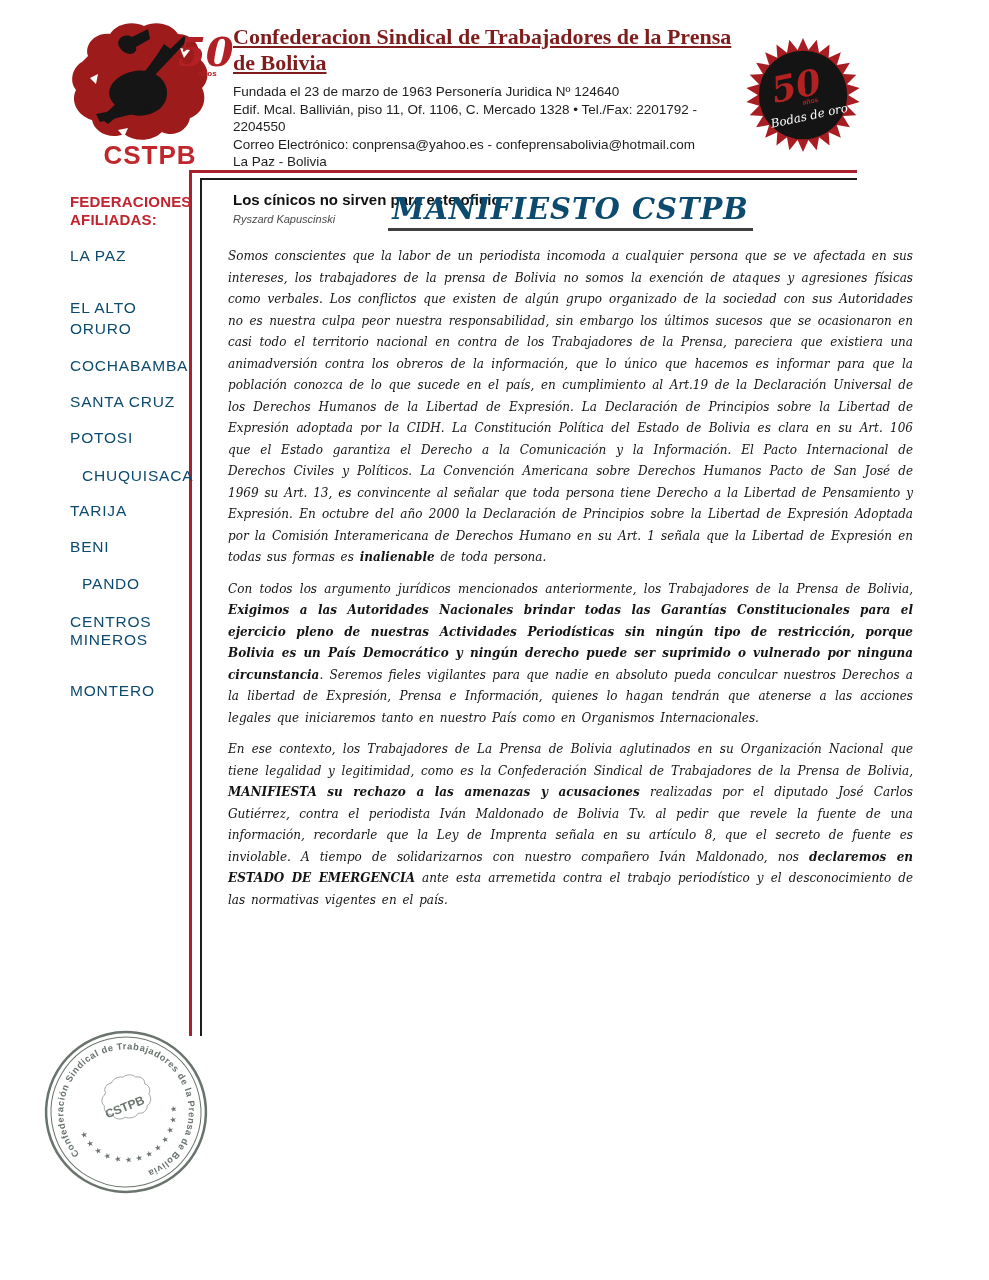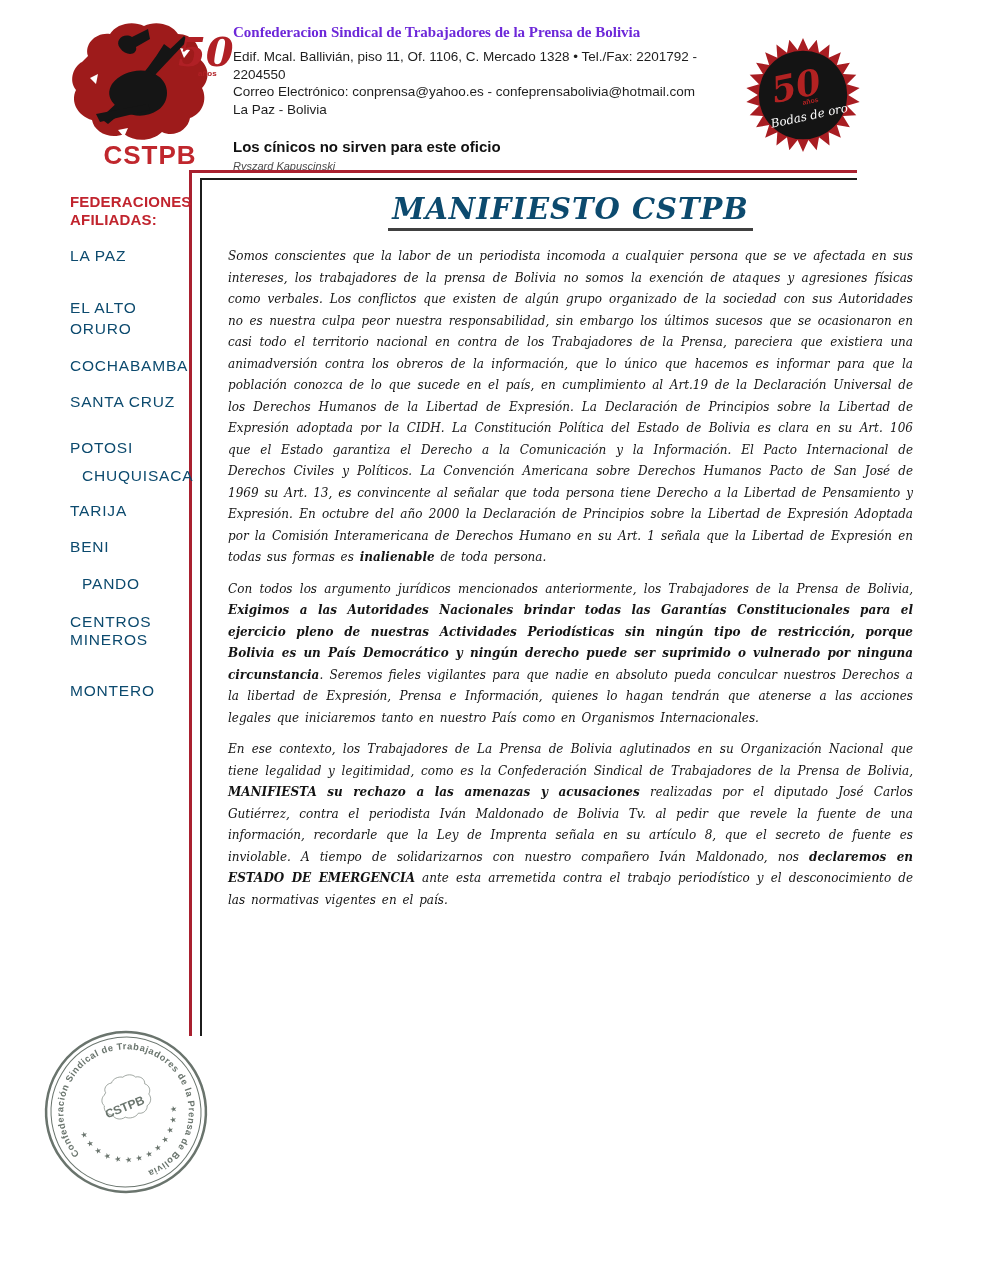--- a/index.html
+++ b/index.html
@@ -6,22 +6,22 @@
   .page{position:relative;width:955px;height:1280px;background:#ffffff;overflow:hidden;
         font-family:"Liberation Sans", sans-serif;}
 
   
   .logo-block{position:absolute;left:60px;top:12px;width:180px;height:158px;}
   .logo-svg{position:absolute;left:0;top:6px;}
   .logo-acronym{position:absolute;left:0;top:128px;width:180px;text-align:center;
         color:#c0272d;font-weight:bold;font-size:26px;letter-spacing:1px;
         font-family:"Liberation Sans", sans-serif;}
   .header-info{position:absolute;left:233px;top:24px;width:520px;}
-  .org-name{color:#6d28d9;font-family:"Liberation Serif", serif;font-weight:bold;
-        font-size:15px;margin:0 0 7px 0;}
+  .org-name{color:#7f1d1d;font-family:"Liberation Serif", serif;font-weight:bold;
+        font-size:22px;margin:0 0 7px 0;text-decoration:underline;}
   .info-line{font-size:13.5px;color:#1e1e1e;line-height:17.5px;}
   .slogan{font-weight:bold;font-size:15px;color:#111;margin-top:20px;}
   .slogan-author{font-style:italic;font-size:11px;color:#4a4a4a;margin-top:5px;}
   .badge{position:absolute;left:744px;top:36px;}
 
   
   .rule{position:absolute;}
   .rule-red-h{left:189px;top:170px;width:668px;height:3px;background:#a9202f;}
   .rule-black-h{left:200px;top:178px;width:657px;height:2px;background:#1c1c1c;}
   .rule-red-v{left:189px;top:170px;width:3px;height:866px;background:#a9202f;}
@@ -83,20 +83,21 @@
       <path fill="#151515" d="M36,96 l52,-10 2,6 -50,12 z"></path>
 
       <text class="logo-50" x="118" y="48" font-size="40">50</text>
       <text class="logo-anios" x="138" y="58" font-size="8">años</text>
     </svg>
     <div class="logo-acronym">CSTPB</div>
   </div>
 
   <div class="header-info">
     <div class="org-name">Confederacion Sindical de Trabajadores de la Prensa de Bolivia</div>
+    <div class="info-line">Fundada el 23 de marzo de 1963 Personería Juridica Nº 124640</div>
     <div class="info-line">Edif. Mcal. Ballivián, piso 11, Of. 1106, C. Mercado 1328 • Tel./Fax: 2201792 - 2204550</div>
     <div class="info-line">Correo Electrónico: conprensa@yahoo.es - confeprensabolivia@hotmail.com</div>
     <div class="info-line">La Paz - Bolivia</div>
     <div class="slogan">Los cínicos no sirven para este oficio</div>
     <div class="slogan-author">Ryszard Kapuscinski</div>
   </div>
 
   <svg class="badge" width="118" height="118" viewBox="0 0 120 120">
     <polygon id="burst" fill="#a81d22" points="60.0,2.0 65.5,14.3 73.9,3.7 76.3,17.0 87.0,8.6 86.1,22.1 98.5,16.6 94.4,29.5 107.7,27.1 100.7,38.6 114.2,39.4 104.7,49.0 117.6,53.0 106.0,60.0 117.6,67.0 104.7,71.0 114.2,80.6 100.7,81.4 107.7,92.9 94.4,90.5 98.5,103.4 86.1,97.9 87.0,111.4 76.3,103.0 73.9,116.3 65.5,105.7 60.0,118.0 54.5,105.7 46.1,116.3 43.7,103.0 33.0,111.4 33.9,97.9 21.5,103.4 25.6,90.5 12.3,92.9 19.3,81.4 5.8,80.6 15.3,71.0 2.4,67.0 14.0,60.0 2.4,53.0 15.3,49.0 5.8,39.4 19.3,38.6 12.3,27.1 25.6,29.5 21.5,16.6 33.9,22.1 33.0,8.6 43.7,17.0 46.1,3.7 54.5,14.3"></polygon>
     <circle cx="60" cy="60" r="45" fill="#141414"></circle>
@@ -113,21 +114,21 @@
   <div class="rule rule-black-v"></div>
 
   <div class="sidebar">
     <div class="side-heading">FEDERACIONES AFILIADAS:</div>
     <div id="side-list">
         <div class="side-item" style="top: 54px;">LA PAZ</div>
         <div class="side-item" style="top: 106px;">EL ALTO</div>
         <div class="side-item" style="top: 127px;">ORURO</div>
         <div class="side-item" style="top: 164px;">COCHABAMBA</div>
         <div class="side-item" style="top: 200px;">SANTA CRUZ</div>
-        <div class="side-item" style="top: 246px; text-align: right;">POTOSI</div>
+        <div class="side-item" style="top: 236px; text-align: right;">POTOSI</div>
         <div class="side-item" style="top: 274px; margin-left: 12px;">CHUQUISACA</div>
         <div class="side-item" style="top: 309px;">TARIJA</div>
         <div class="side-item" style="top: 345px;">BENI</div>
         <div class="side-item" style="top: 382px; margin-left: 12px;">PANDO</div>
         <div class="side-item" style="top: 420px;">CENTROS
 MINEROS</div>
         <div class="side-item" style="top: 489px;">MONTERO</div>
       </div>
   </div>
 

